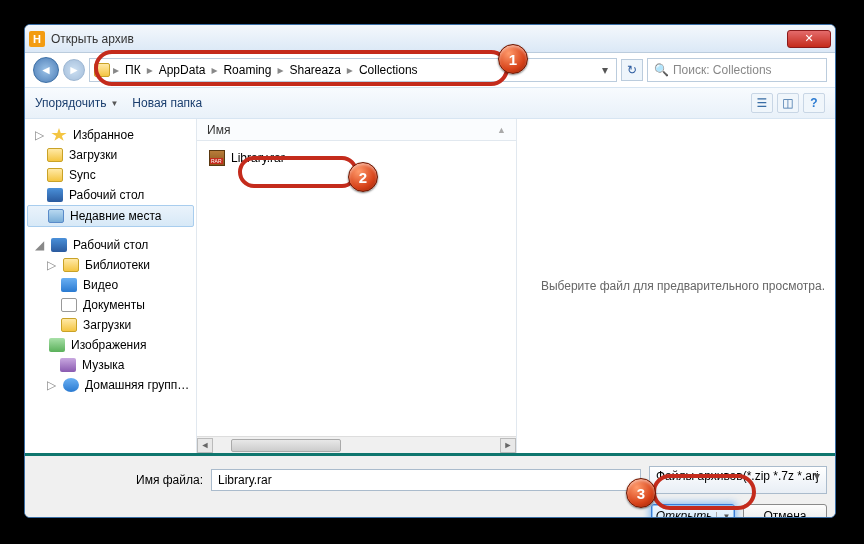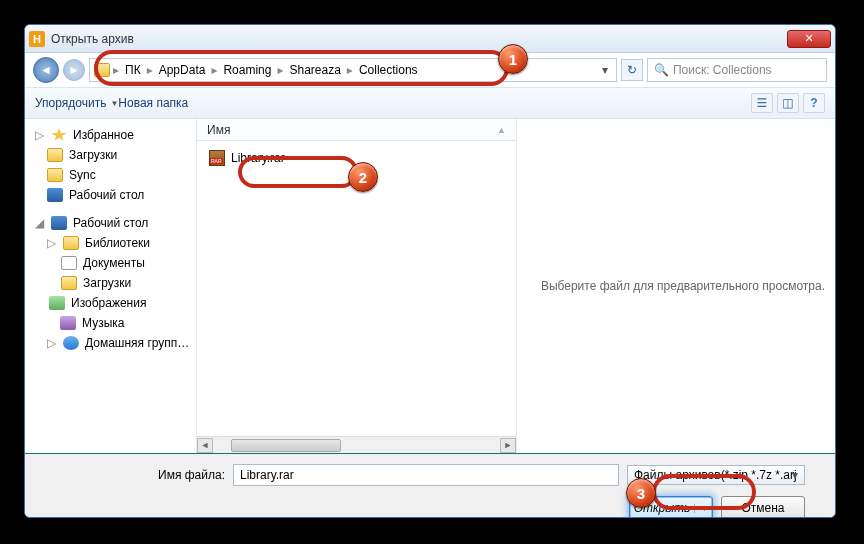--- a/index.html
+++ b/index.html
@@ -13,21 +13,21 @@
 .navbtn { width: 26px; height: 26px; border-radius: 50%; background: radial-gradient(#9cc3e8,#4a7bb5); border: 1px solid #3a6ea5; display: flex; align-items: center; justify-content: center; color: #fff; }
 .navbtn.fwd { opacity: .5; width: 22px; height: 22px; }
 .addrbar { flex: 1; height: 24px; border: 1px solid #bcd; background: #fff; display: flex; align-items: center; padding: 0 4px; gap: 2px; position: relative; z-index: 1; }
 .addrbar .folder-icon { width: 16px; height: 14px; background: linear-gradient(#ffe9a6,#f4c542); border: 1px solid #c9a227; border-radius: 2px; }
 .crumb { padding: 2px 3px; cursor: pointer; }
 .sep { color: #888; padding: 0 1px; }
 .addr-drop { margin-left: auto; color: #555; padding: 0 4px; }
 .refresh { width: 22px; height: 22px; border: 1px solid #bcd; background: #eef5fb; text-align: center; line-height: 20px; color: #2a5a9e; }
 .searchbox { width: 180px; height: 24px; border: 1px solid #bcd; background: #fff; display: flex; align-items: center; padding: 0 6px; color: #888; }
 .searchbox .mag { margin-right: 4px; color: #5a8bc9; }
-.toolbar { height: 32px; background: linear-gradient(#f8fbfe,#e9f1f9); border-top: 1px solid #d7e5f2; border-bottom: 1px solid #d7e5f2; display: flex; align-items: center; padding: 0 10px; }
+.toolbar { height: 32px; background: linear-gradient(#f8fbfe,#e9f1f9); border-top: 1px solid #d7e5f2; border-bottom: 1px solid #d7e5f2; display: flex; align-items: center; padding: 0 10px; gap: 14px; }
 .toolbar .tbtn { color: #1a3e6e; cursor: pointer; display: flex; align-items: center; gap: 4px; }
 .toolbar .spacer { flex: 1; }
 .view-icons { display: flex; gap: 4px; }
 .view-icons span { width: 22px; height: 20px; border: 1px solid #c8d6e5; background: #f0f6fb; border-radius: 2px; display: flex; align-items: center; justify-content: center; color: #3a6ea5; }
 .body { display: flex; height: 334px; }
 .sidebar { width: 172px; border-right: 1px solid #e1e8ef; padding: 6px 0; overflow: hidden; }
 .sb-group { margin-bottom: 8px; }
 .sb-item { display: flex; align-items: center; gap: 6px; padding: 3px 6px 3px 22px; cursor: pointer; white-space: nowrap; }
 .sb-item.head { padding-left: 10px; }
 .sb-item.selected { background: linear-gradient(#eaf3fb,#d7e9f7); border: 1px solid #a8cdee; border-radius: 2px; margin: 0 2px; padding-left: 20px; }
@@ -48,25 +48,25 @@
 .filelist { width: 320px; border-right: 1px solid #e1e8ef; display: flex; flex-direction: column; }
 .colhead { height: 22px; border-bottom: 1px solid #e1e8ef; display: flex; align-items: center; padding: 0 10px; color: #333; background: #fafcfe; }
 .files { flex: 1; padding: 6px; }
 .file-row { display: flex; align-items: center; gap: 6px; padding: 3px 6px; cursor: pointer; }
 .rar-icon { width: 16px; height: 16px; background: linear-gradient(#b87c3a,#8a551a); border: 1px solid #5a3810; position: relative; }
 .rar-icon::after { content: "RAR"; position: absolute; font-size: 5px; color: #fff; background: #c42b1c; padding: 0 1px; bottom: 1px; left: 0; }
 .scroll { height: 17px; background: #f0f0f0; border-top: 1px solid #ddd; display: flex; align-items: center; }
 .scroll .thumb { width: 110px; height: 13px; background: linear-gradient(#e8e8e8,#ccc); border: 1px solid #aaa; border-radius: 2px; margin-left: 18px; }
 .scroll .arr { width: 16px; height: 15px; background: #e8e8e8; border: 1px solid #bbb; text-align: center; line-height: 13px; color: #666; font-size: 9px; }
 .preview { flex: 1; display: flex; align-items: center; justify-content: flex-end; color: #666; padding: 10px; text-align: center; }
-.footer { padding: 10px 30px; background: #f0f0f0; border-top: 1px solid #0f766e; }
+.footer { padding: 10px 8px; background: #f0f0f0; border-top: 3px solid #0f766e; }
 .fn-row { display: flex; align-items: center; gap: 8px; margin-bottom: 10px; }
 .fn-label { width: 170px; text-align: right; }
 .fn-input { flex: 1; height: 22px; border: 1px solid #abc; padding: 2px 6px; background: #fff; }
-.ft-combo { width: 178px; height: 20px; border: 1px solid #abc; background: linear-gradient(#fff,#e8eef5); padding: 2px 6px; display: flex; align-items: flex-start; position: relative; }
+.ft-combo { width: 178px; height: 28px; border: 1px solid #abc; background: linear-gradient(#fff,#e8eef5); padding: 2px 6px; display: flex; align-items: flex-start; position: relative; }
 .ft-combo::after { content: "▾"; position: absolute; right: 6px; color: #555; }
 .btn-row { display: flex; justify-content: flex-end; gap: 8px; }
 .btn { width: 84px; height: 24px; border: 1px solid #8a8a8a; background: linear-gradient(#fdfdfd,#e4e4e4); border-radius: 3px; cursor: pointer; display: flex; align-items: center; justify-content: center; }
 .btn.primary { border-color: #3a7bd5; box-shadow: 0 0 0 1px #8ec1f4 inset, 0 0 7px 2px rgba(80,160,240,.6); background: linear-gradient(#eef7ff,#cfe6f9); font-style: italic; }
 .btn .drop { margin-left: 4px; border-left: 1px solid #aaa; padding-left: 5px; color: #555; font-size: 8px; }
 .anno-ring { position: absolute; border: 4px solid #c42b1c; border-radius: 20px; pointer-events: none; z-index: 5; }
 .anno-badge { position: absolute; width: 30px; height: 30px; border-radius: 50%; background: radial-gradient(circle at 35% 30%, #ff9a6b, #d7431a 60%, #8f1a00); color: #fff; font-weight: bold; display: flex; align-items: center; justify-content: center; font-size: 15px; border: 1px solid #6b1500; box-shadow: inset 0 2px 3px rgba(255,255,255,.5), 0 1px 2px rgba(0,0,0,.5); z-index: 6; pointer-events: none; }
 </style>
 </head>
 <body>
@@ -129,31 +129,39 @@
             <span>Загрузки</span>
           </div>
         <div class="sb-item">
             <span class="sb-icon i-sync"></span>
             <span>Sync</span>
           </div>
         <div class="sb-item">
             <span class="sb-icon i-desk"></span>
             <span>Рабочий стол</span>
           </div>
+        <div class="sb-item selected">
+            <span class="sb-icon i-recent"></span>
+            <span>Недавние места</span>
+          </div>
       </div>
       <div class="sb-group">
         <div class="sb-item head">
             <span class="expand">◢</span>
             <span class="sb-icon i-desk"></span>
             <span>Рабочий стол</span>
           </div>
         <div class="sb-item">
             <span class="expand">▷</span>
             <span class="sb-icon i-lib"></span>
             <span>Библиотеки</span>
+          </div>
+        <div class="sb-item" style="padding-left:36px">
+            <span class="sb-icon i-vid"></span>
+            <span>Видео</span>
           </div>
         <div class="sb-item" style="padding-left:36px">
             <span class="sb-icon i-doc"></span>
             <span>Документы</span>
           </div>
         <div class="sb-item" style="padding-left:36px">
             <span class="sb-icon i-folder"></span>
             <span>Загрузки</span>
           </div>
         <div class="sb-item" style="padding-left:24px">

